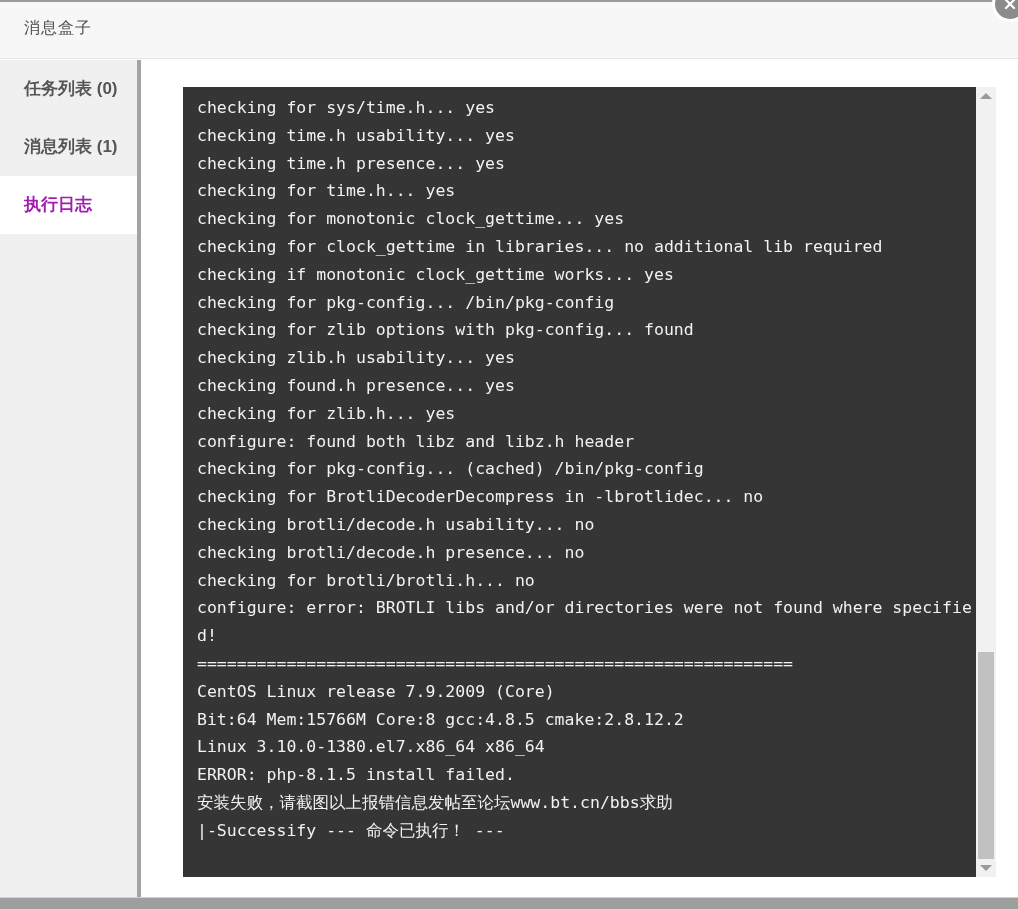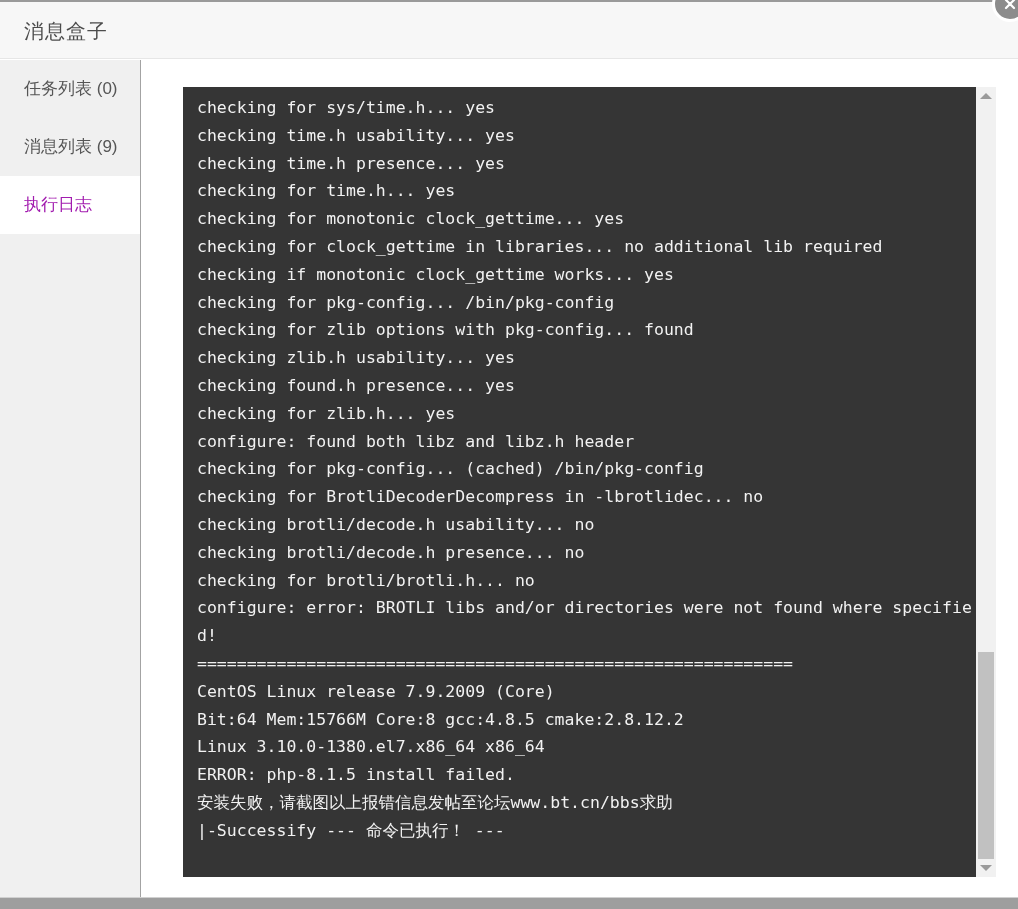--- a/index.html
+++ b/index.html
@@ -41,21 +41,21 @@
     width: 1018px;
     height: 57px;
     background: #f7f7f7;
     box-sizing: border-box;
     border-bottom: 1px solid #e6e6e6;
   }
   .dialog-title {
     position: absolute;
     left: 24px;
     top: 16px;
-    font-size: 20px;
+    font-size: 16px;
     color: #4c4c4c;
     letter-spacing: 1px;
     white-space: nowrap;
   }
 
   
   .close-button {
     position: absolute;
     left: 992px;
     top: -14px;
@@ -76,22 +76,23 @@
   }
 
   
   .sidebar {
     position: absolute;
     left: 0;
     top: 60px;
     width: 141px;
     height: 837px;
     background: #f0f0f0;
-    border-right: 1px solid #a3a3a3;
-    box-sizing: border-box;
+    border-right: 4px solid #a3a3a3;
+    box-sizing: border-box;
+    font-weight: bold;
   }
   .sidebar-item {
     position: relative;
     height: 58px;
     line-height: 58px;
     padding-left: 24px;
     font-size: 17px;
     color: #555555;
     white-space: nowrap;
     cursor: pointer;
@@ -210,21 +211,21 @@
   </div>
 
   <div class="close-button">
     <svg width="16" height="16" viewBox="0 0 16 16" aria-hidden="true">
       <path d="M4 4 L12 12 M12 4 L4 12" stroke="#ffffff" stroke-width="2.2" stroke-linecap="round" fill="none"></path>
     </svg>
   </div>
 
   <div class="sidebar">
     <div class="sidebar-item">任务列表 (0)</div>
-    <div class="sidebar-item">消息列表 (9)</div>
+    <div class="sidebar-item">消息列表 (1)</div>
     <div class="sidebar-item is-active">执行日志</div>
   </div>
 
   <div class="content-area">
 
     <div class="log-panel">
 
       <div class="log-scroll" id="log-scroll">
           <div class="log-line">checking for sys/time.h... yes</div>
           <div class="log-line">checking time.h usability... yes</div>

